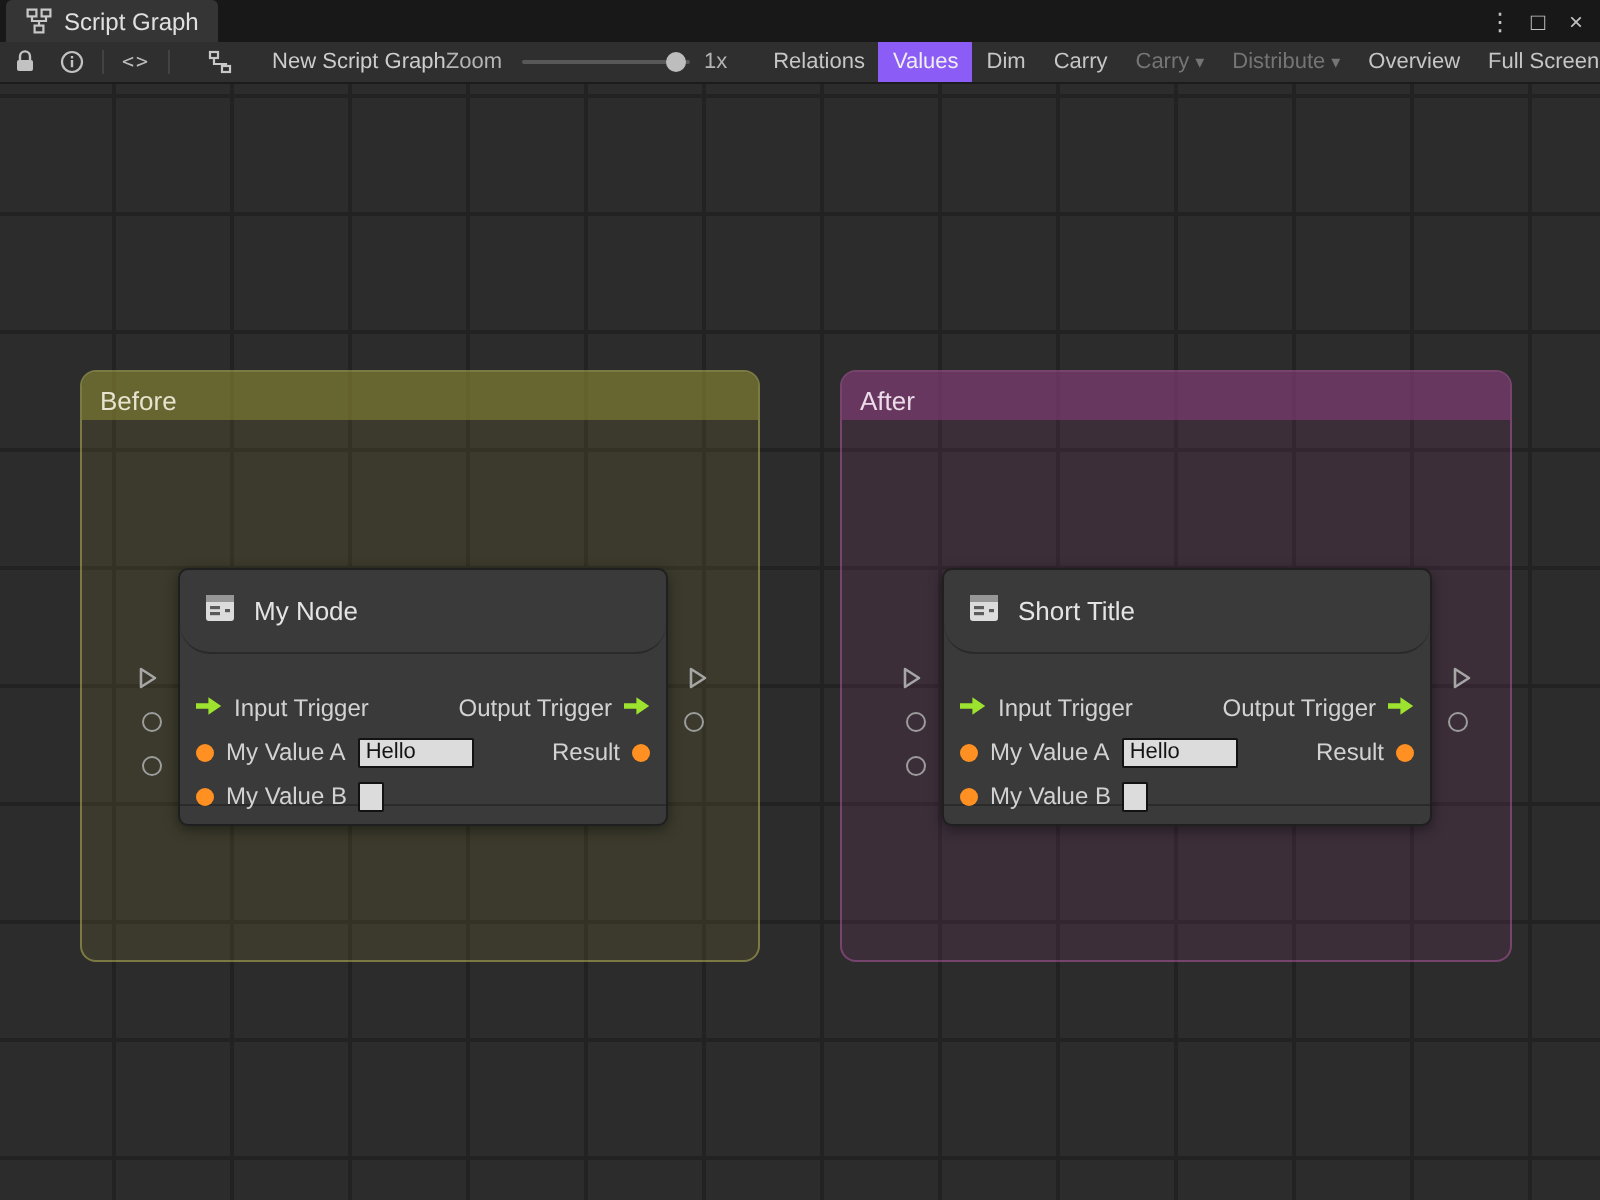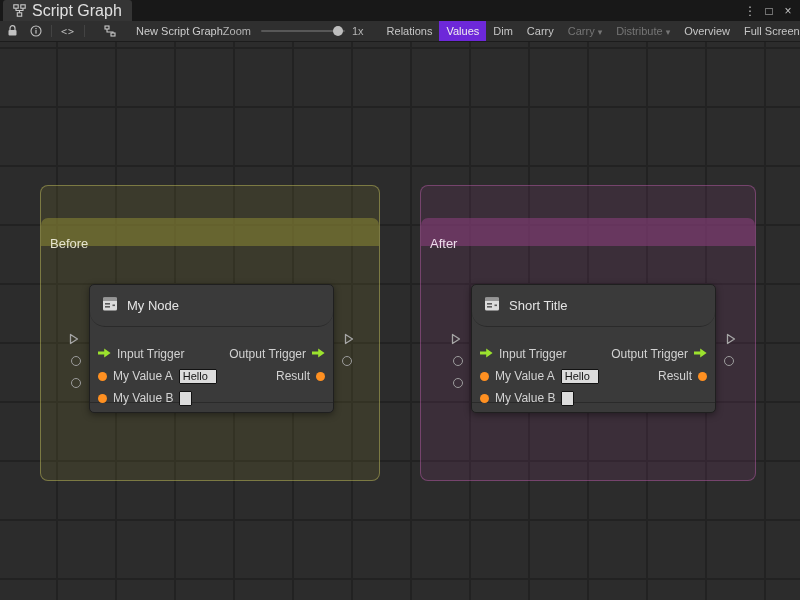--- a/index.html
+++ b/index.html
@@ -15,21 +15,21 @@
 
   
   .tabbar {
     position: absolute; top: 0; left: 0; width: 800px; height: 21px;
     background: #181818;
   }
   .tab {
     position: absolute; left: 3px; top: 0; height: 21px;
     background: #353535; border-radius: 3px 3px 0 0;
     display: flex; align-items: center; gap: 6px;
-    padding: 0 10px; font-size: 16px; color: #e0e0e0;
+    padding: 0 10px; font-size: 12px; color: #e0e0e0;
   }
   .win-controls {
     position: absolute; right: 4px; top: 0; height: 21px;
     display: flex; align-items: center; gap: 3px;
     color: #c2c2c2; font-size: 12px;
   }
   .win-controls span { width: 16px; text-align: center; display: inline-block; }
 
   
   .toolbar {
@@ -43,40 +43,40 @@
   .tb-info { margin-left: 12px; }
   .tb-div { width: 1px; height: 12px; background: #434343; margin: 0 9px; flex: 0 0 auto; }
   .tb-code { font-family: "DejaVu Sans Mono", monospace; font-size: 10px; color: #bdbdbd; letter-spacing: 1px; }
   .tb-graph { display: inline-flex; align-items: center; gap: 20px; margin-left: 10px; color: #cdcdcd; }
   .tb-zoom-label { color: #b4b4b4; }
   .zoom-track { position: relative; width: 84px; height: 2px; background: #585858; border-radius: 1px; margin-left: 10px; flex: 0 0 auto; }
   .zoom-handle { position: absolute; top: -4px; left: calc(92% - 5px); width: 10px; height: 10px; border-radius: 50%; background: #bdbdbd; }
   .tb-zoom-value { margin-left: 7px; color: #b4b4b4; }
   .tb-buttons { display: flex; align-items: center; height: 21px; margin-left: 16px; }
   .tb-btn { padding: 0 7px; height: 21px; line-height: 21px; color: #c6c6c6; flex: 0 0 auto; }
-  .tb-btn.active { background: #6d28d9; color: #efefef; }
+  .tb-btn.active { background: #8b5cf6; color: #efefef; }
   .tb-btn.disabled { color: #757575; }
   .caret { font-size: 9px; margin-left: 3px; }
 
   
   .canvas {
     position: absolute; top: 42px; left: 0; width: 800px; height: 558px;
     background-color: #2c2c2c;
     background-image:
       linear-gradient(to right, #222222 2px, transparent 2px),
       linear-gradient(to bottom, #222222 2px, transparent 2px);
     background-size: 59px 59px;
     background-position: -3px 5px;
   }
 
   
   .group { position: absolute; border-radius: 8px; }
   .group-header {
-    height: 24px; line-height: 24px; padding: 14px 9px;
-    font-size: 13px; border-radius: 7px 7px 0 0; margin-top: 32px;
+    height: 24px; line-height: 24px; padding: 3px 9px;
+    font-size: 13px; border-radius: 7px 7px 0 0;
   }
   .group.before {
     left: 40px; top: 143px; width: 340px; height: 296px;
     background: rgba(140,136,52,0.16);
     border: 1px solid rgba(205,200,96,0.45);
   }
   .group.before .group-header { background: rgba(140,136,52,0.55); color: #e6e4cf; }
   .group.after {
     left: 420px; top: 143px; width: 336px; height: 296px;
     background: rgba(142,63,128,0.16);
@@ -98,21 +98,21 @@
     padding: 0 12px; border-bottom: 1px solid #2a2a2a;
     font-size: 13px; color: #e4e4e4; border-radius: 15px;
   }
   .port-row {
     height: 22px; display: flex; align-items: center;
     justify-content: space-between; padding: 0 8px;
   }
   .port { display: flex; align-items: center; gap: 6px; margin-top: 32px; }
   .dot { width: 9px; height: 9px; border-radius: 50%; background: #ff9021; flex: 0 0 auto; }
   .val-input {
-    width: 38px; height: 15px; background: #dcdcdc; border: 1px solid #121212;
+    width: 58px; height: 15px; background: #dcdcdc; border: 1px solid #121212;
     color: #141414; font-size: 11px; font-family: "Liberation Sans", sans-serif;
     padding: 0 3px; border-radius: 1px;
   }
   .val-input.small { width: 13px; }
   .node-footer { margin-top: 9px; border-top: 1px solid #2a2a2a; height: 10px; border-radius: 0 0 5px 5px; }
 
   
   .marker { position: absolute; display: flex; align-items: center; justify-content: center; }
   .m-circle { width: 10px; height: 10px; border: 1px solid #9c9c9c; border-radius: 50%; }
   .tri-l1 { left: -21px; top: 48px; }

